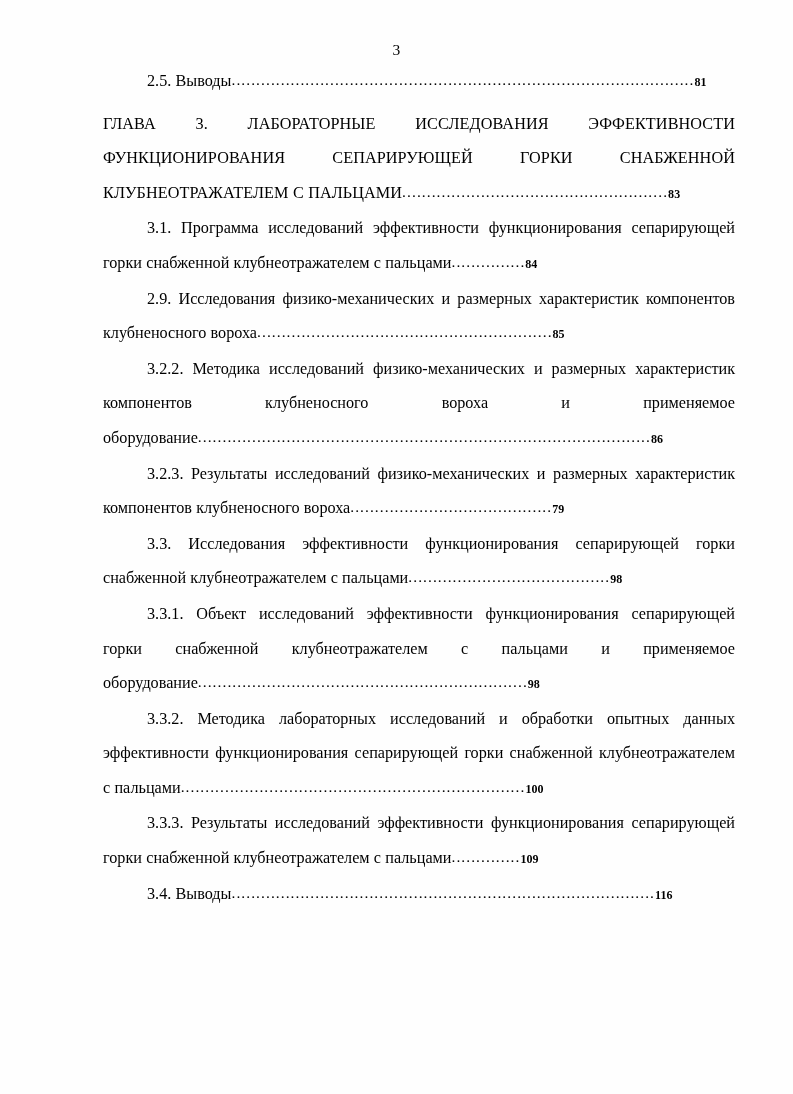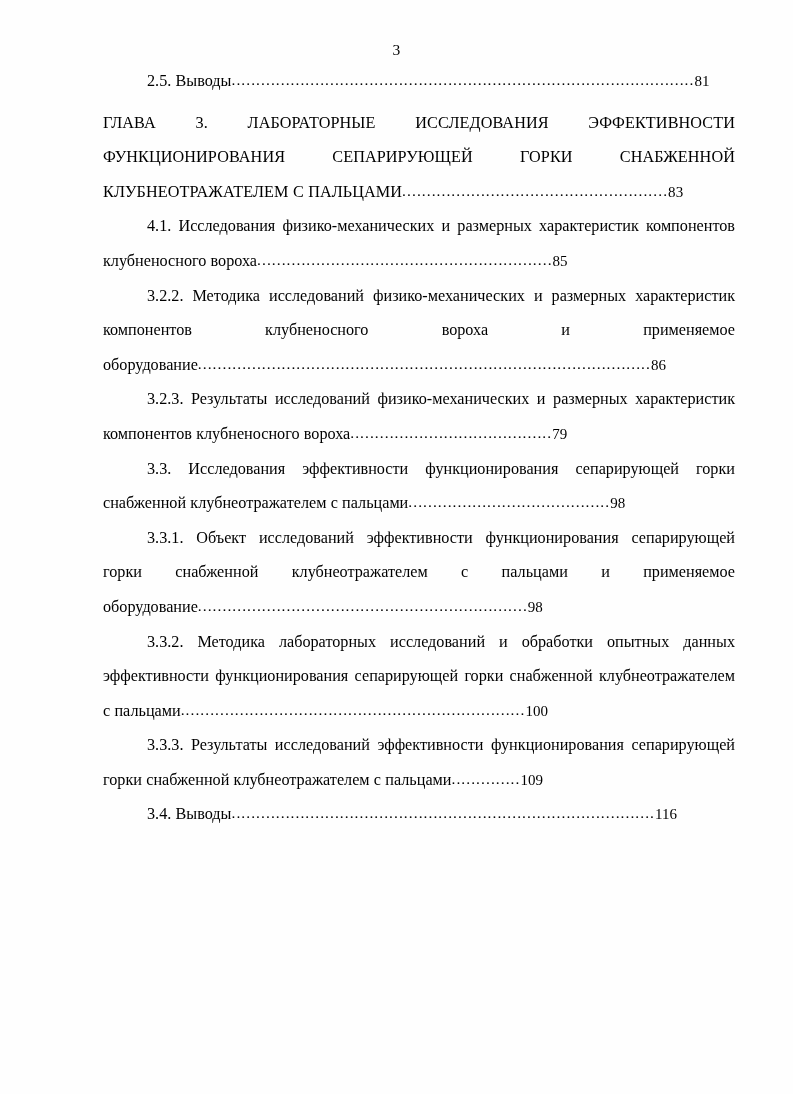--- a/index.html
+++ b/index.html
@@ -73,21 +73,22 @@
   
   .leader {
     display: inline;
     letter-spacing: 1.05px;
     font-size: 15.5px;
     position: relative;
     top: -1px;
   }
 
   .page-ref {
-    font-size: 15px;
+    font-size: 12px;
+    font-weight: bold;
   }
 
   
   .toc-entry::after {
     content: "";
     display: inline-block;
     width: 100%;
     height: 0;
   }
   .toc-entry.no-stretch::after { display: none; }
@@ -106,23 +107,26 @@
     <p class="toc-entry indent-sub no-stretch">
       <span class="entry-title">2.5. Выводы</span><span class="leader">..............................................................................................</span><span class="page-ref">81</span>
     </p>
 
     <div class="spacer-sm"></div>
 
     <p class="toc-entry chapter indent-none no-stretch">
       <span class="entry-title">ГЛАВА 3. ЛАБОРАТОРНЫЕ ИССЛЕДОВАНИЯ ЭФФЕКТИВНОСТИ ФУНКЦИОНИРОВАНИЯ СЕПАРИРУЮЩЕЙ ГОРКИ СНАБЖЕННОЙ КЛУБНЕОТРАЖАТЕЛЕМ С ПАЛЬЦАМИ</span><span class="leader">......................................................</span><span class="page-ref">83</span>
     </p>
 
+    <p class="toc-entry indent-sub no-stretch">
+      <span class="entry-title">3.1. Программа исследований эффективности функционирования сепарирующей горки снабженной клубнеотражателем с пальцами</span><span class="leader">...............</span><span class="page-ref">84</span>
+    </p>
 
     <p class="toc-entry indent-sub no-stretch">
-      <span class="entry-title">4.1. Исследования физико-механических и размерных характеристик компонентов клубненосного вороха</span><span class="leader">............................................................</span><span class="page-ref">85</span>
+      <span class="entry-title">2.9. Исследования физико-механических и размерных характеристик компонентов клубненосного вороха</span><span class="leader">............................................................</span><span class="page-ref">85</span>
     </p>
 
 
     <p class="toc-entry indent-sub no-stretch">
       <span class="entry-title">3.2.2. Методика исследований физико-механических и размерных характеристик компонентов клубненосного вороха и применяемое оборудование</span><span class="leader">............................................................................................</span><span class="page-ref">86</span>
     </p>
 
     <p class="toc-entry indent-sub no-stretch">
       <span class="entry-title">3.2.3. Результаты исследований физико-механических и размерных характеристик компонентов клубненосного вороха</span><span class="leader">.........................................</span><span class="page-ref">79</span>
     </p>

